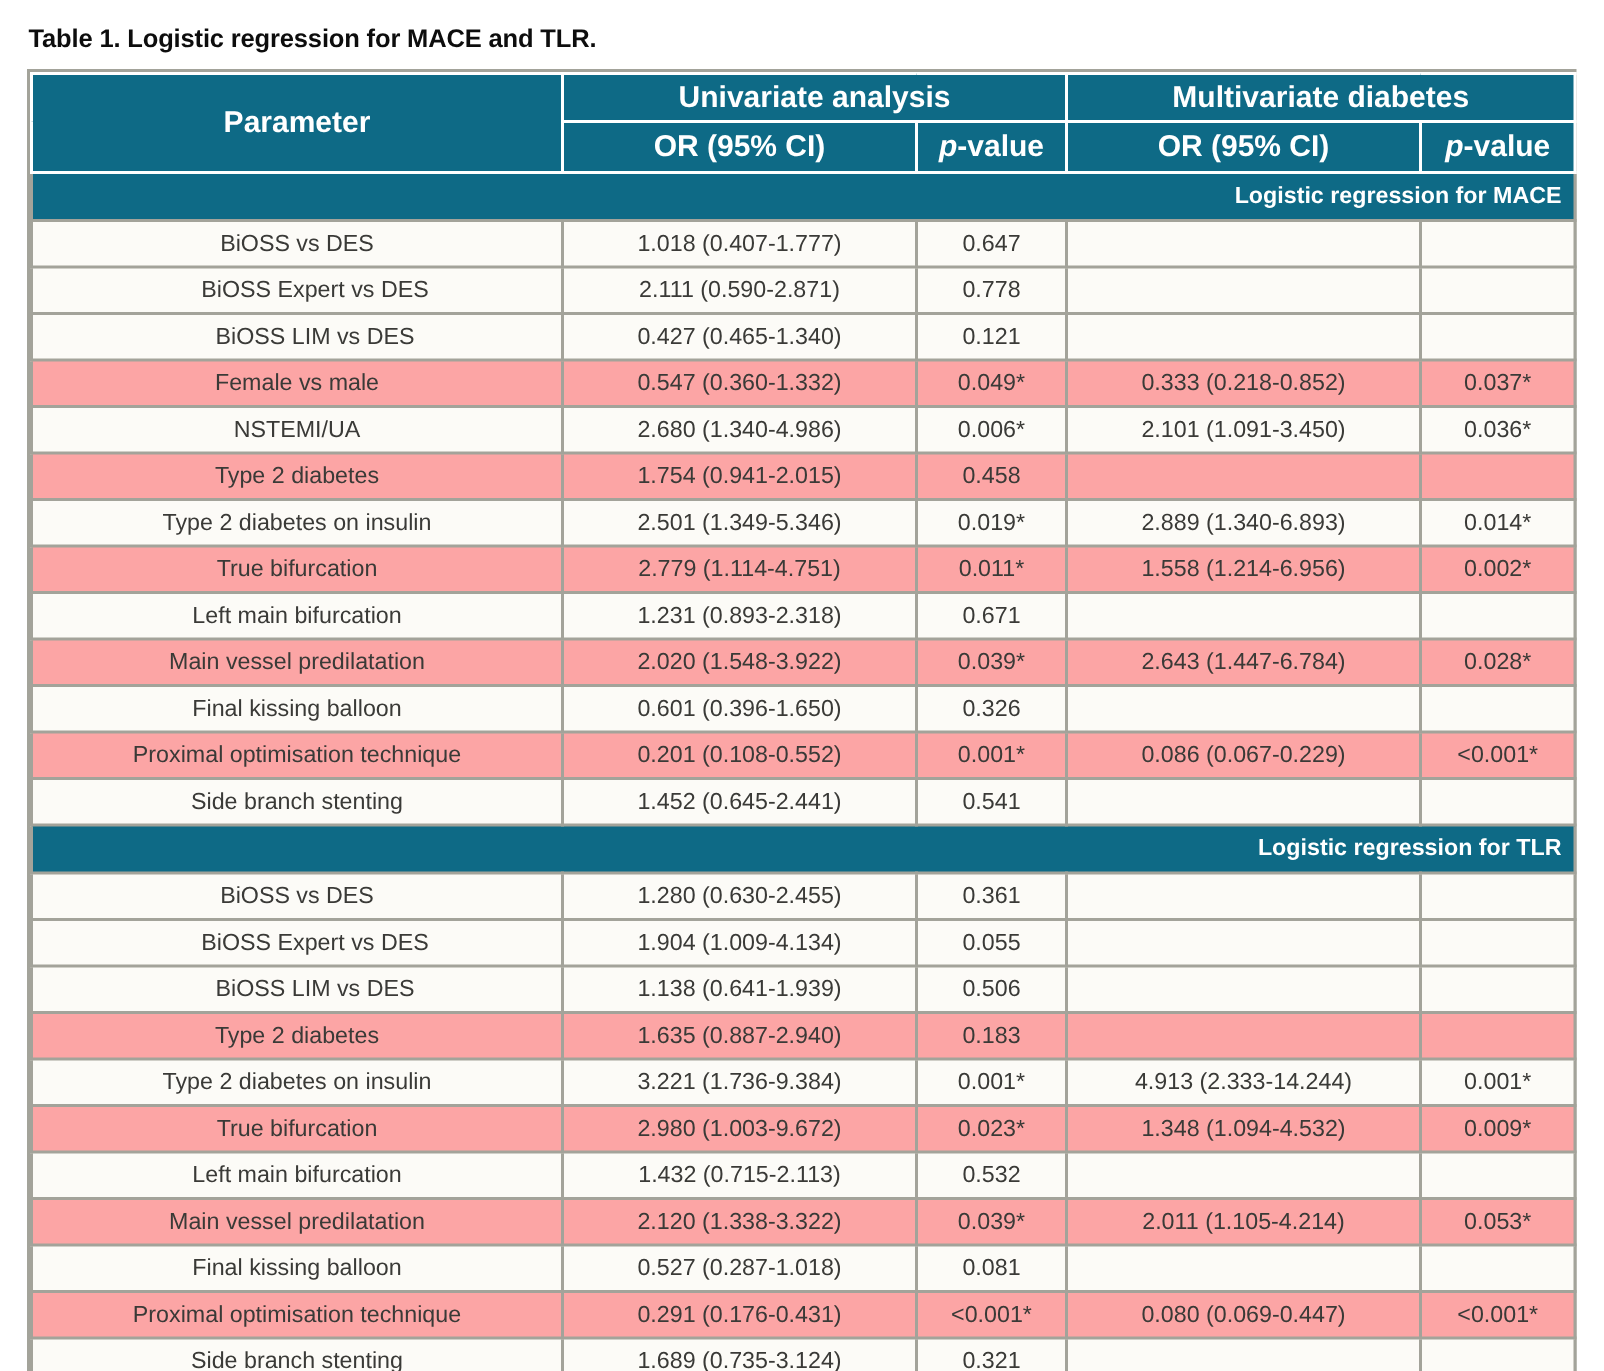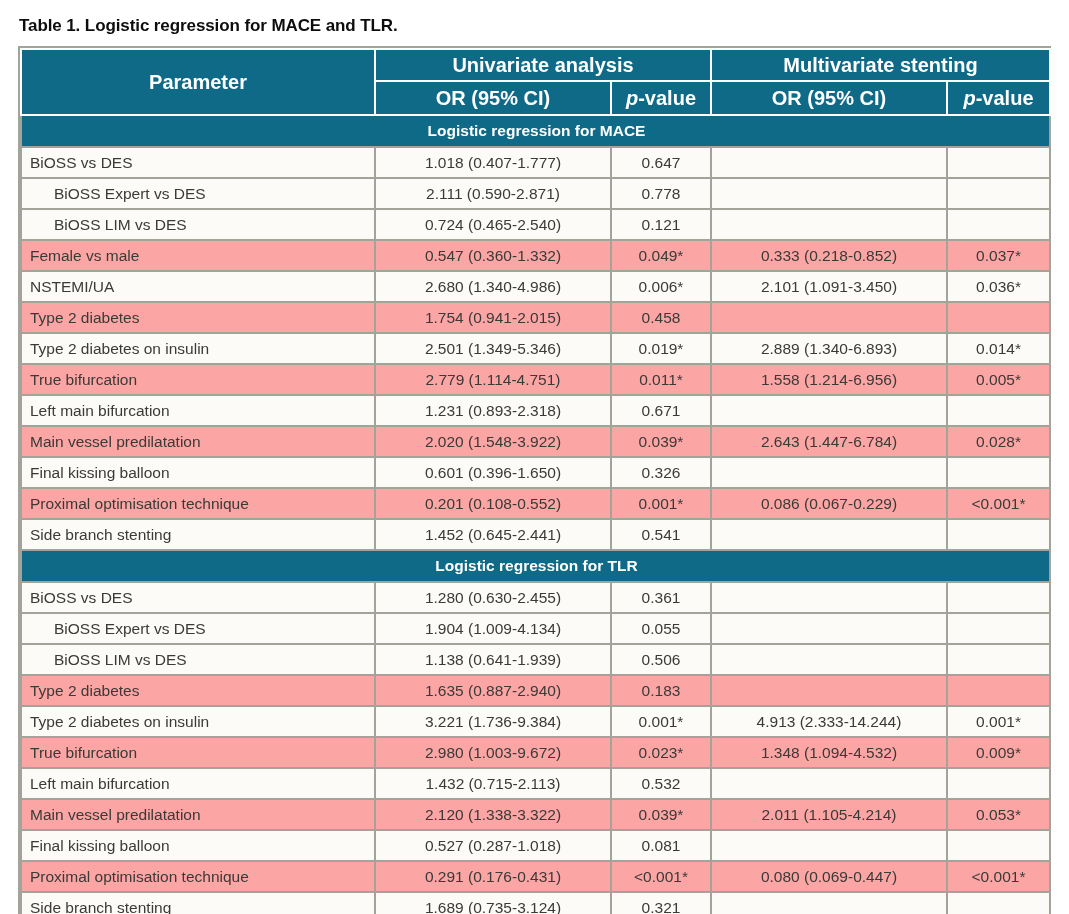--- a/index.html
+++ b/index.html
@@ -8,24 +8,24 @@
   .title{font-size:17px;font-weight:bold;color:#0d0d0d;margin:6px 0 10px 1px;letter-spacing:-0.1px;}
   .tbl-frame{border:2px solid #a3a39a;width:1029px;}
   table{border-collapse:collapse;width:100%;table-layout:fixed;}
   th{background:#0e6a86;color:#ffffff;font-size:20px;font-weight:bold;
      border:2px solid #ffffff;padding:3px 6px;text-align:center;}
   thead tr.grp th{height:24px;}
   thead tr.sub th{height:26px;}
   .it{font-style:italic;}
   td{border:2px solid #a3a39a;font-size:15.5px;color:#3a3a37;padding:3px 8px;height:23px;
      background:#fcfbf7;}
-  td.section{background:#0e6a86;color:#ffffff;font-weight:bold;text-align:center;
+  td.section{background:#0e6a86;color:#ffffff;font-weight:bold;text-align:right;
      padding-left:10px;height:24px;border:2px solid #a3a39a;}
   tr.shade td{background:#fca5a5;}
-  td.param{text-align:left;}
+  td.param{text-align:center;}
   td.param.indent{padding-left:32px;}
   td.num{text-align:center;}
 </style>
 </head>
 <body>
 
 <div class="wrap">
   <div class="title">Table 1. Logistic regression for MACE and TLR.</div>
 
   <div class="tbl-frame">
@@ -34,21 +34,21 @@
         <col style="width:354px">
           <col style="width:236px">
           <col style="width:100px">
         <col style="width:236px">
           <col style="width:103px">
       </colgroup>
       <thead>
         <tr class="grp">
           <th rowspan="2">Parameter</th>
           <th colspan="2">Univariate analysis</th>
-          <th colspan="2">Multivariate stenting</th>
+          <th colspan="2">Multivariate diabetes</th>
         </tr>
         <tr class="sub">
           <th>OR (95% CI)</th>
           <th><span class="it">p</span><span>-value</span></th>
           <th>OR (95% CI)</th>
           <th><span class="it">p</span><span>-value</span></th>
         </tr>
       </thead>
       <tbody id="tbody">
           <tr>
@@ -63,21 +63,21 @@
           </tr>
           <tr>
             <td class="param indent">BiOSS Expert vs DES</td>
             <td class="num">2.111 (0.590-2.871)</td>
             <td class="num">0.778</td>
             <td class="num"></td>
             <td class="num"></td>
           </tr>
           <tr>
             <td class="param indent">BiOSS LIM vs DES</td>
-            <td class="num">0.724 (0.465-2.540)</td>
+            <td class="num">0.427 (0.465-1.340)</td>
             <td class="num">0.121</td>
             <td class="num"></td>
             <td class="num"></td>
           </tr>
           <tr class="shade">
             <td class="param">Female vs male</td>
             <td class="num">0.547 (0.360-1.332)</td>
             <td class="num">0.049*</td>
             <td class="num">0.333 (0.218-0.852)</td>
             <td class="num">0.037*</td>
@@ -101,21 +101,21 @@
             <td class="num">2.501 (1.349-5.346)</td>
             <td class="num">0.019*</td>
             <td class="num">2.889 (1.340-6.893)</td>
             <td class="num">0.014*</td>
           </tr>
           <tr class="shade">
             <td class="param">True bifurcation</td>
             <td class="num">2.779 (1.114-4.751)</td>
             <td class="num">0.011*</td>
             <td class="num">1.558 (1.214-6.956)</td>
-            <td class="num">0.005*</td>
+            <td class="num">0.002*</td>
           </tr>
           <tr>
             <td class="param">Left main bifurcation</td>
             <td class="num">1.231 (0.893-2.318)</td>
             <td class="num">0.671</td>
             <td class="num"></td>
             <td class="num"></td>
           </tr>
           <tr class="shade">
             <td class="param">Main vessel predilatation</td>

